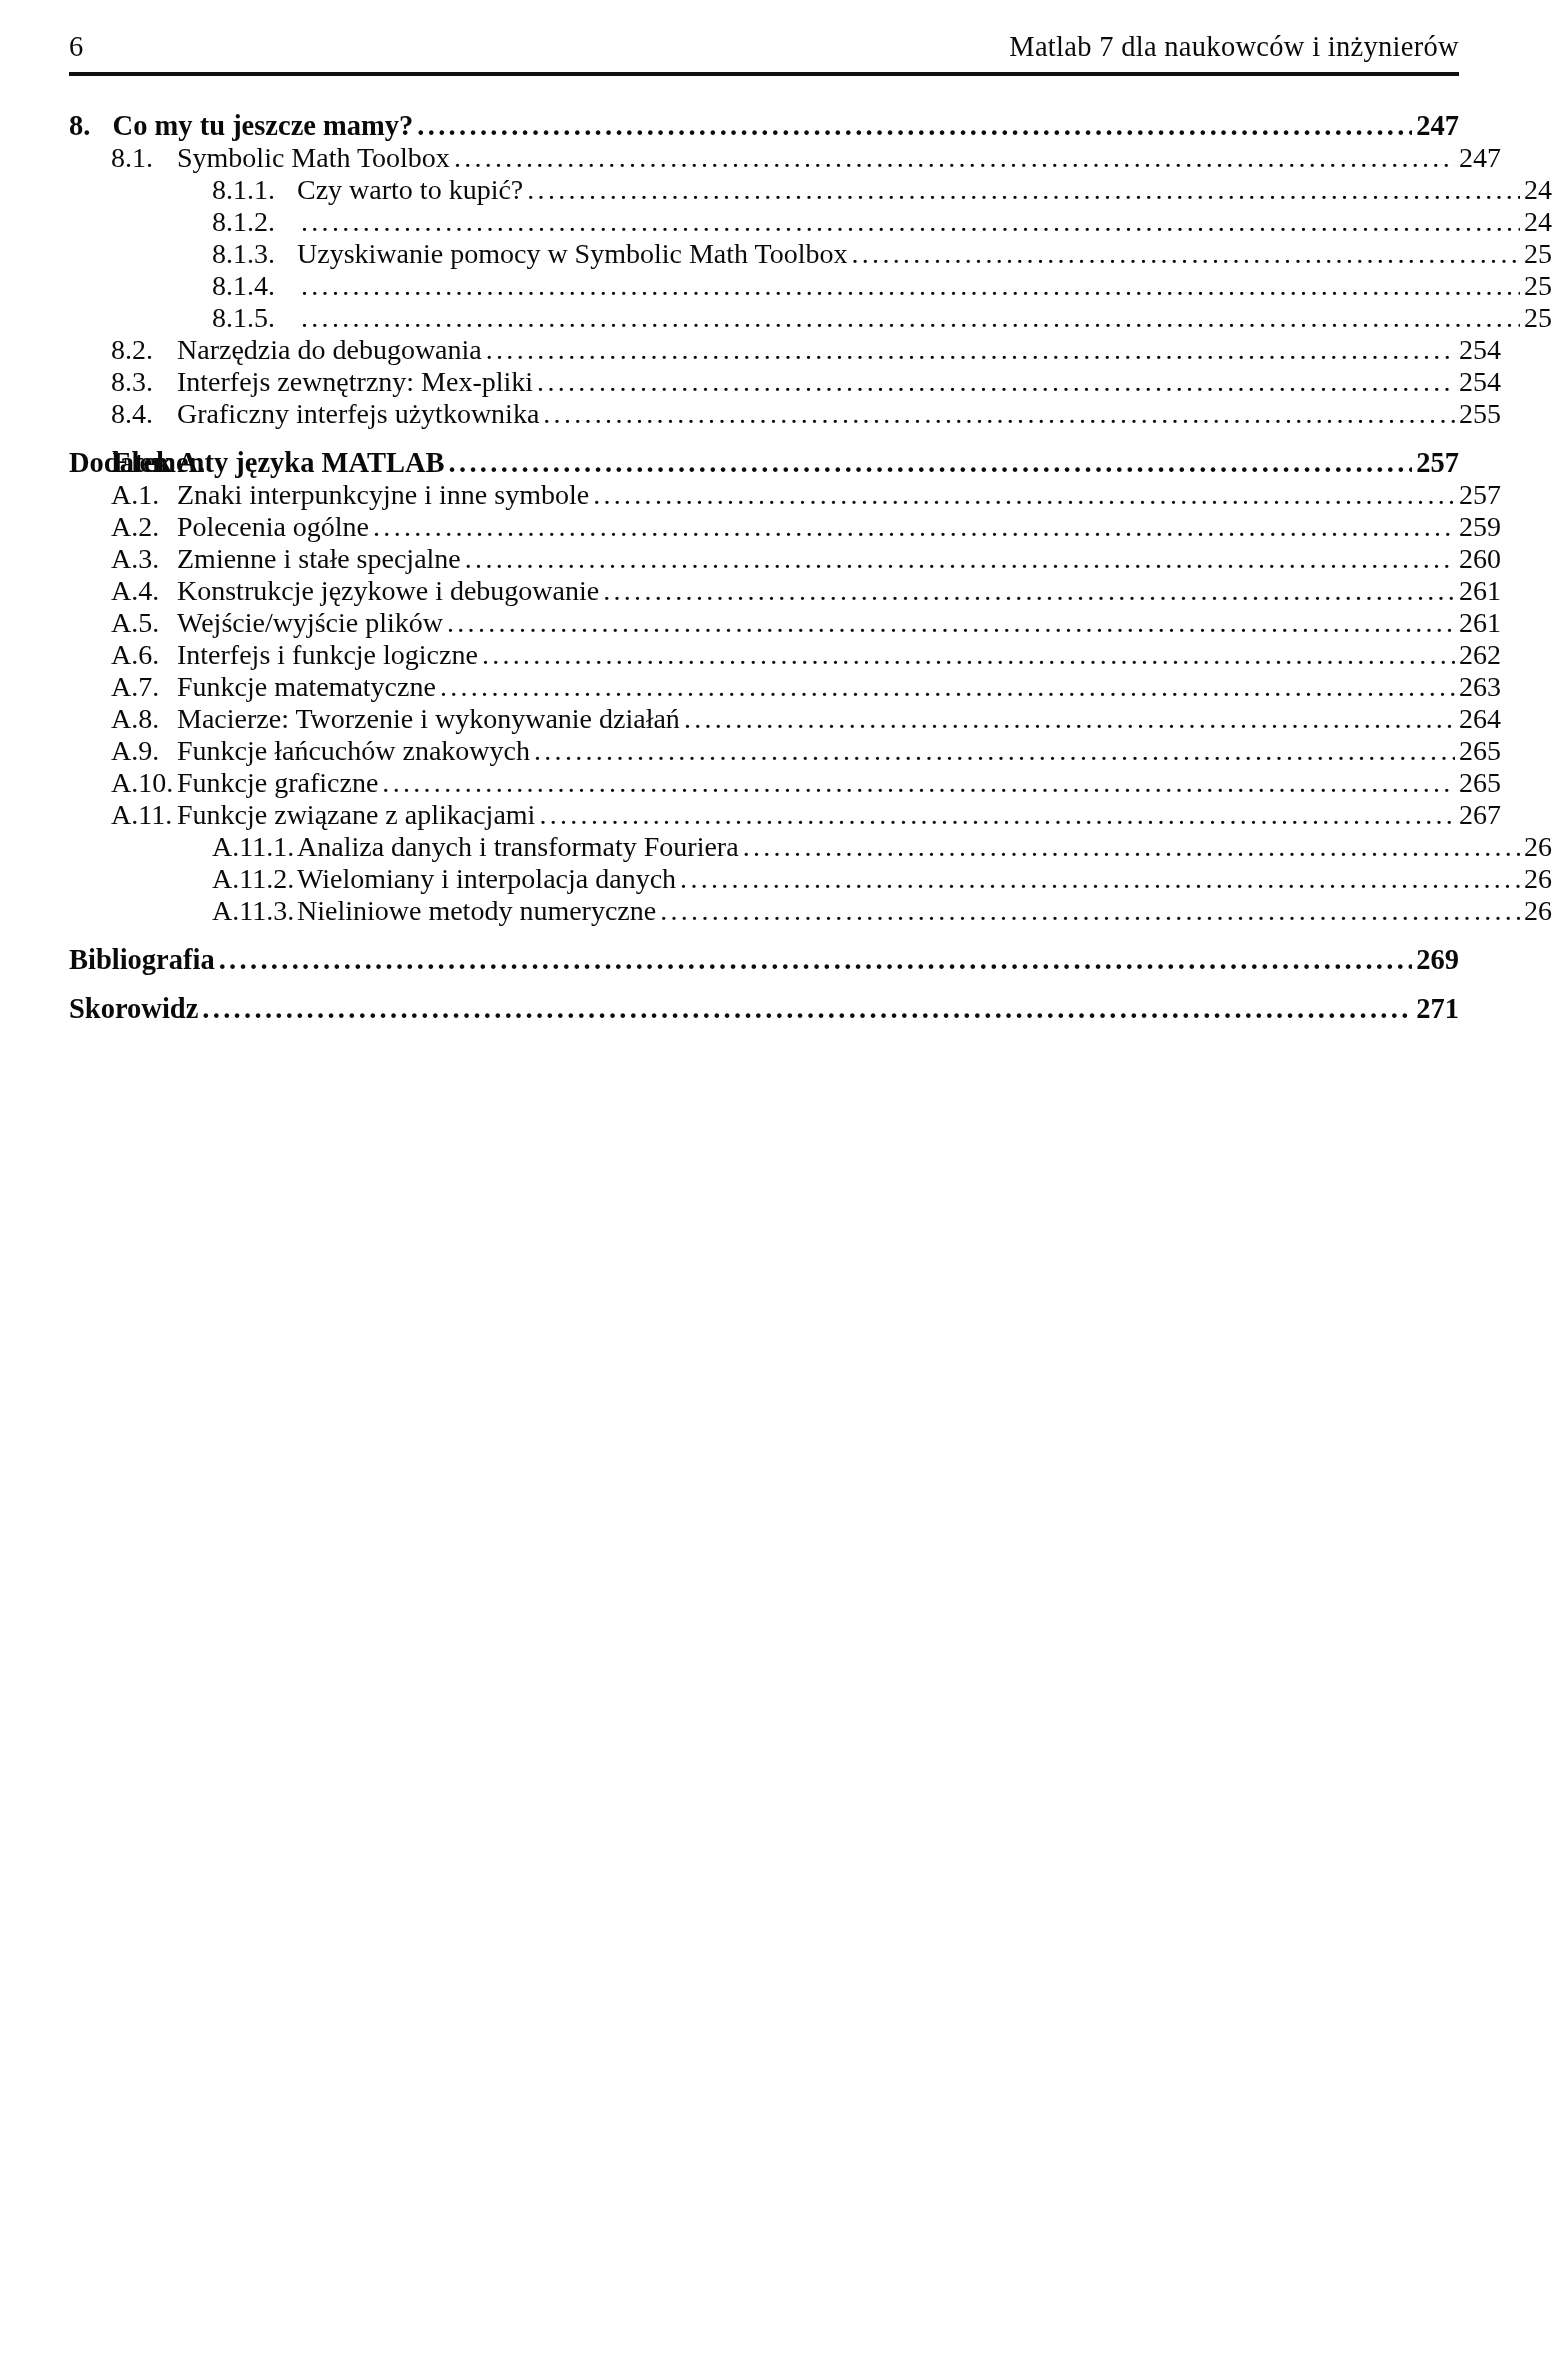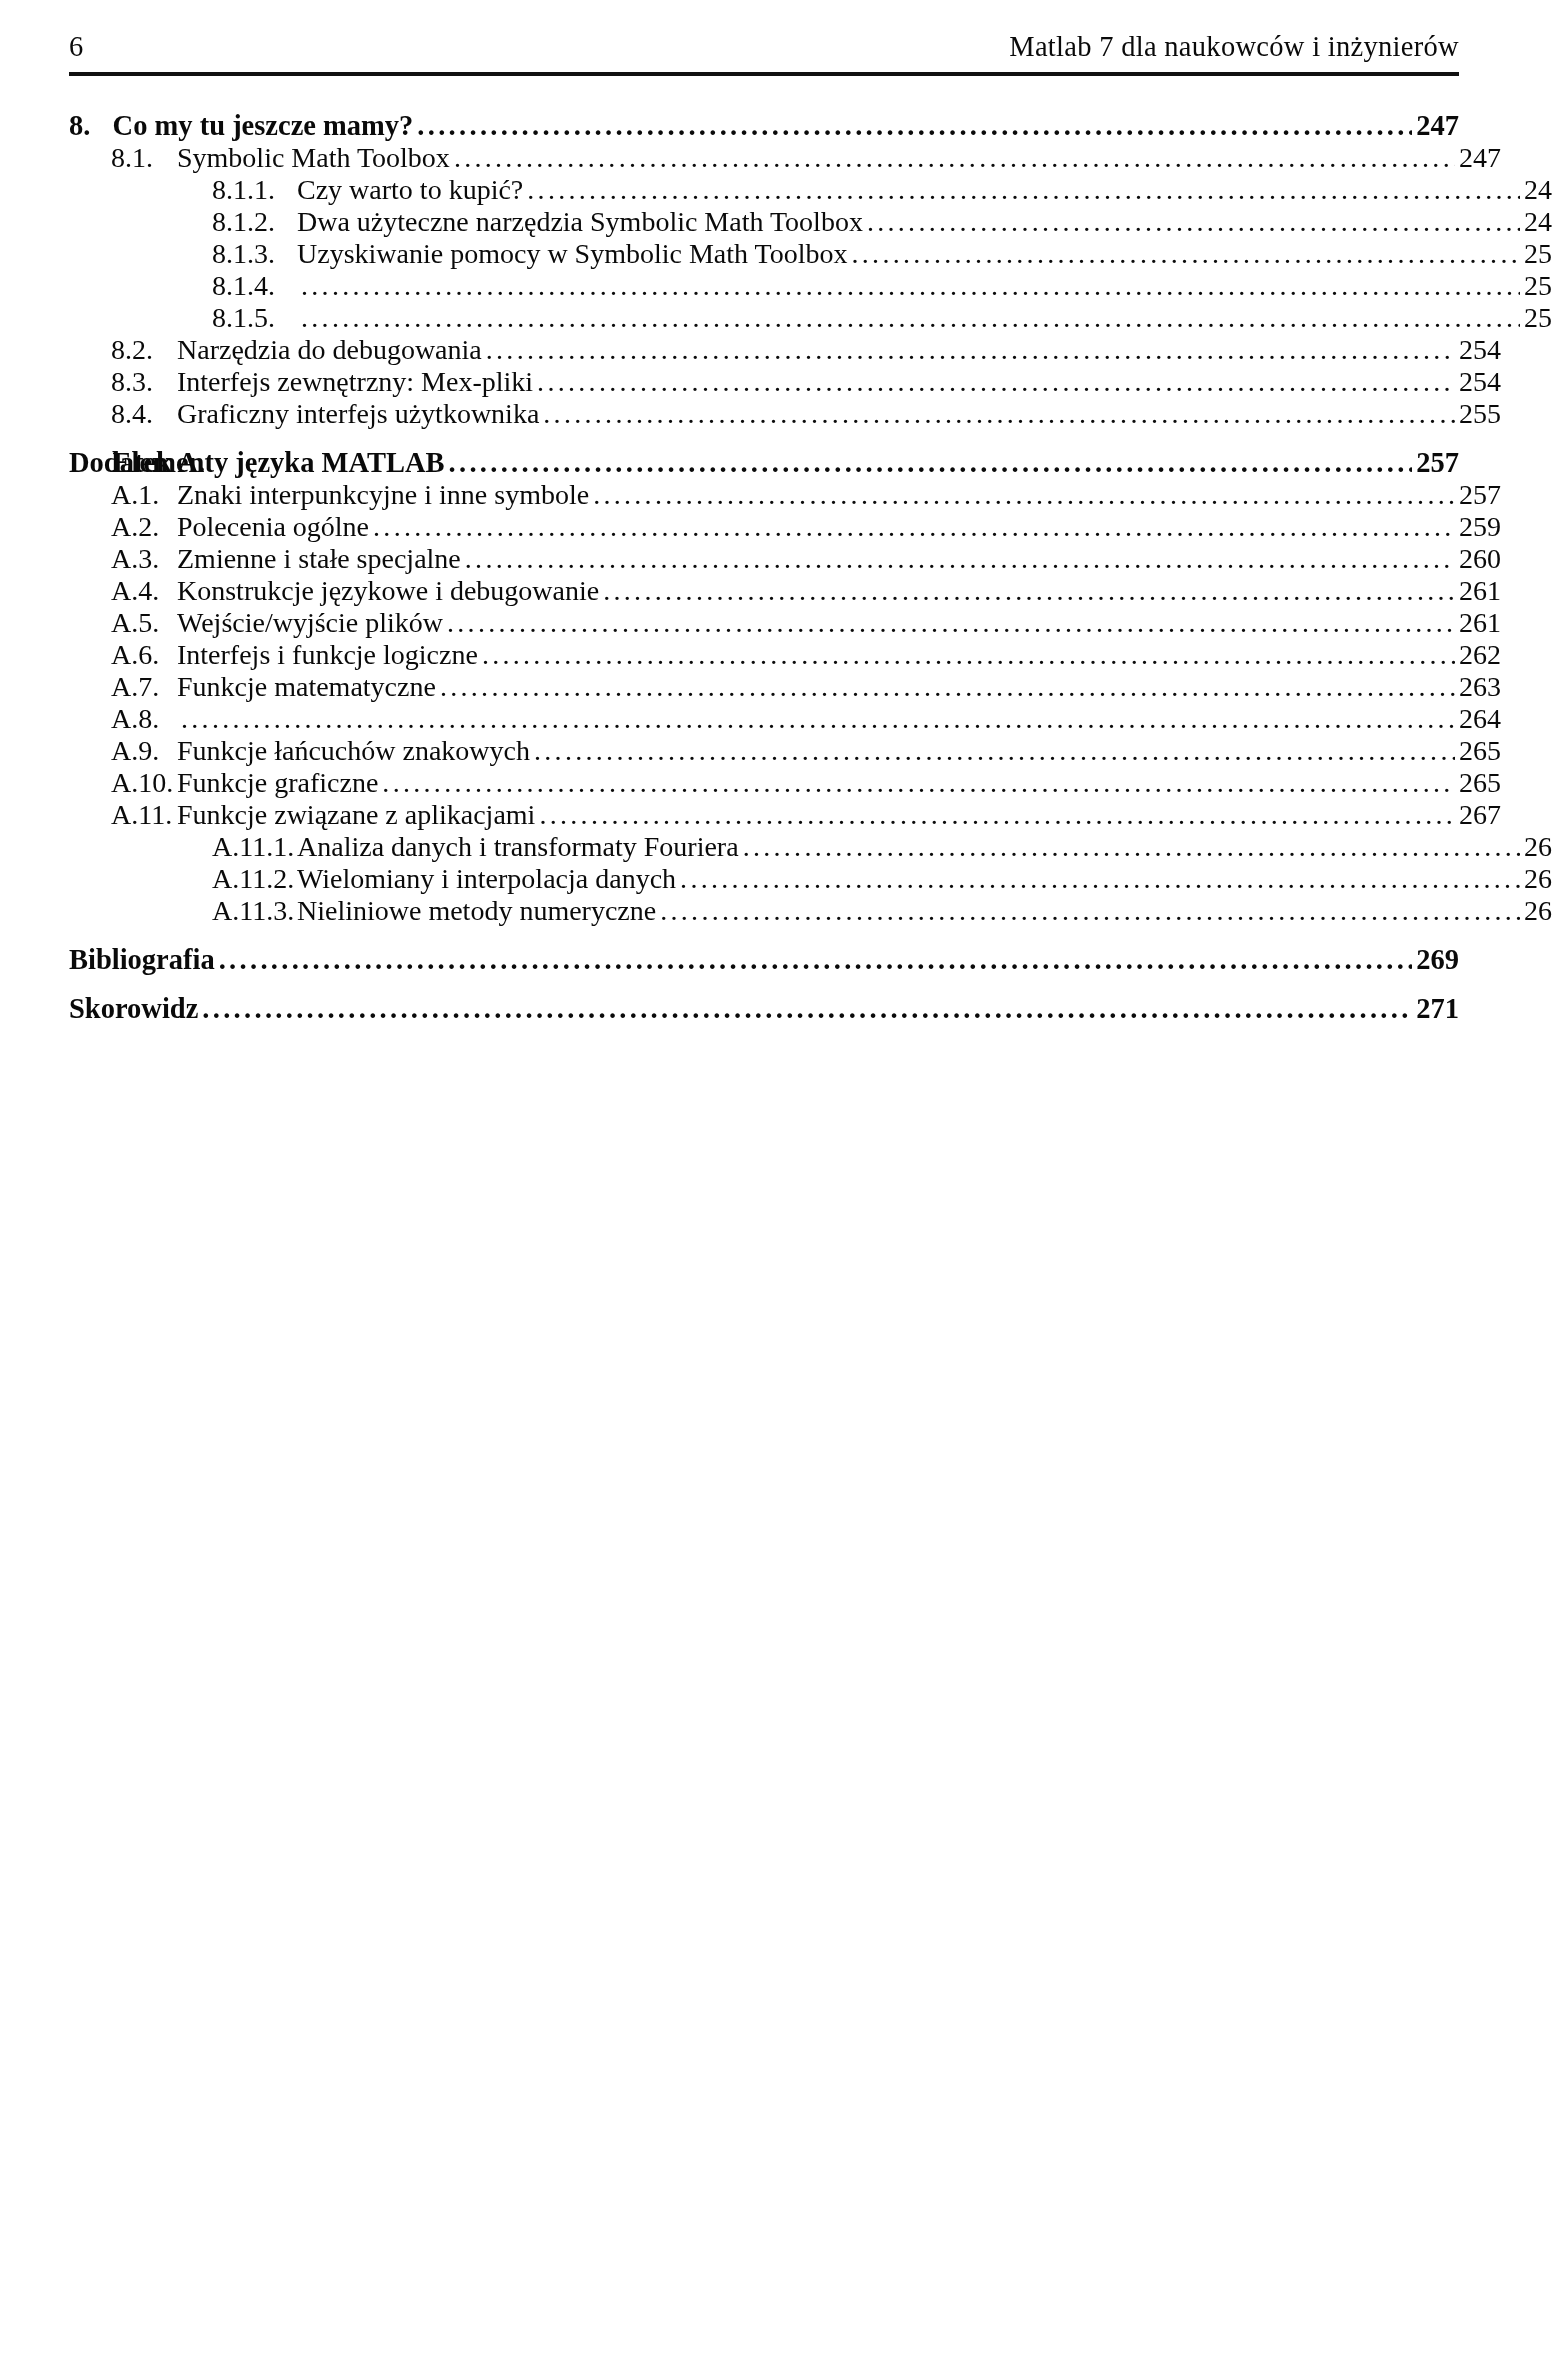--- a/index.html
+++ b/index.html
@@ -115,21 +115,20 @@
 
     <div class="row lvl2">
       <span class="num">8.1.1.</span>
       <span class="title">Czy warto to kupić?</span>
       <span class="leader">................................................................................................................................................................................................................................................................................................................................................................................................................</span>
       <span class="page">248</span>
     </div>
 
     <div class="row lvl2">
       <span class="num">8.1.2.</span>
-      <span class="title">Dwa użyteczne narzędzia Symbolic Math Toolbox</span>
       <span class="leader">................................................................................................................................................................................................................................................................................................................................................................................................................</span>
       <span class="page">248</span>
     </div>
 
     <div class="row lvl2">
       <span class="num">8.1.3.</span>
       <span class="title">Uzyskiwanie pomocy w Symbolic Math Toolbox</span>
       <span class="leader">................................................................................................................................................................................................................................................................................................................................................................................................................</span>
       <span class="page">250</span>
     </div>
@@ -218,20 +217,21 @@
 
     <div class="row lvl1">
       <span class="num">A.7.</span>
       <span class="title">Funkcje matematyczne</span>
       <span class="leader">................................................................................................................................................................................................................................................................................................................................................................................................................</span>
       <span class="page">263</span>
     </div>
 
     <div class="row lvl1">
       <span class="num">A.8.</span>
+      <span class="title">Macierze: Tworzenie i wykonywanie działań</span>
       <span class="leader">................................................................................................................................................................................................................................................................................................................................................................................................................</span>
       <span class="page">264</span>
     </div>
 
     <div class="row lvl1">
       <span class="num">A.9.</span>
       <span class="title">Funkcje łańcuchów znakowych</span>
       <span class="leader">................................................................................................................................................................................................................................................................................................................................................................................................................</span>
       <span class="page">265</span>
     </div>

